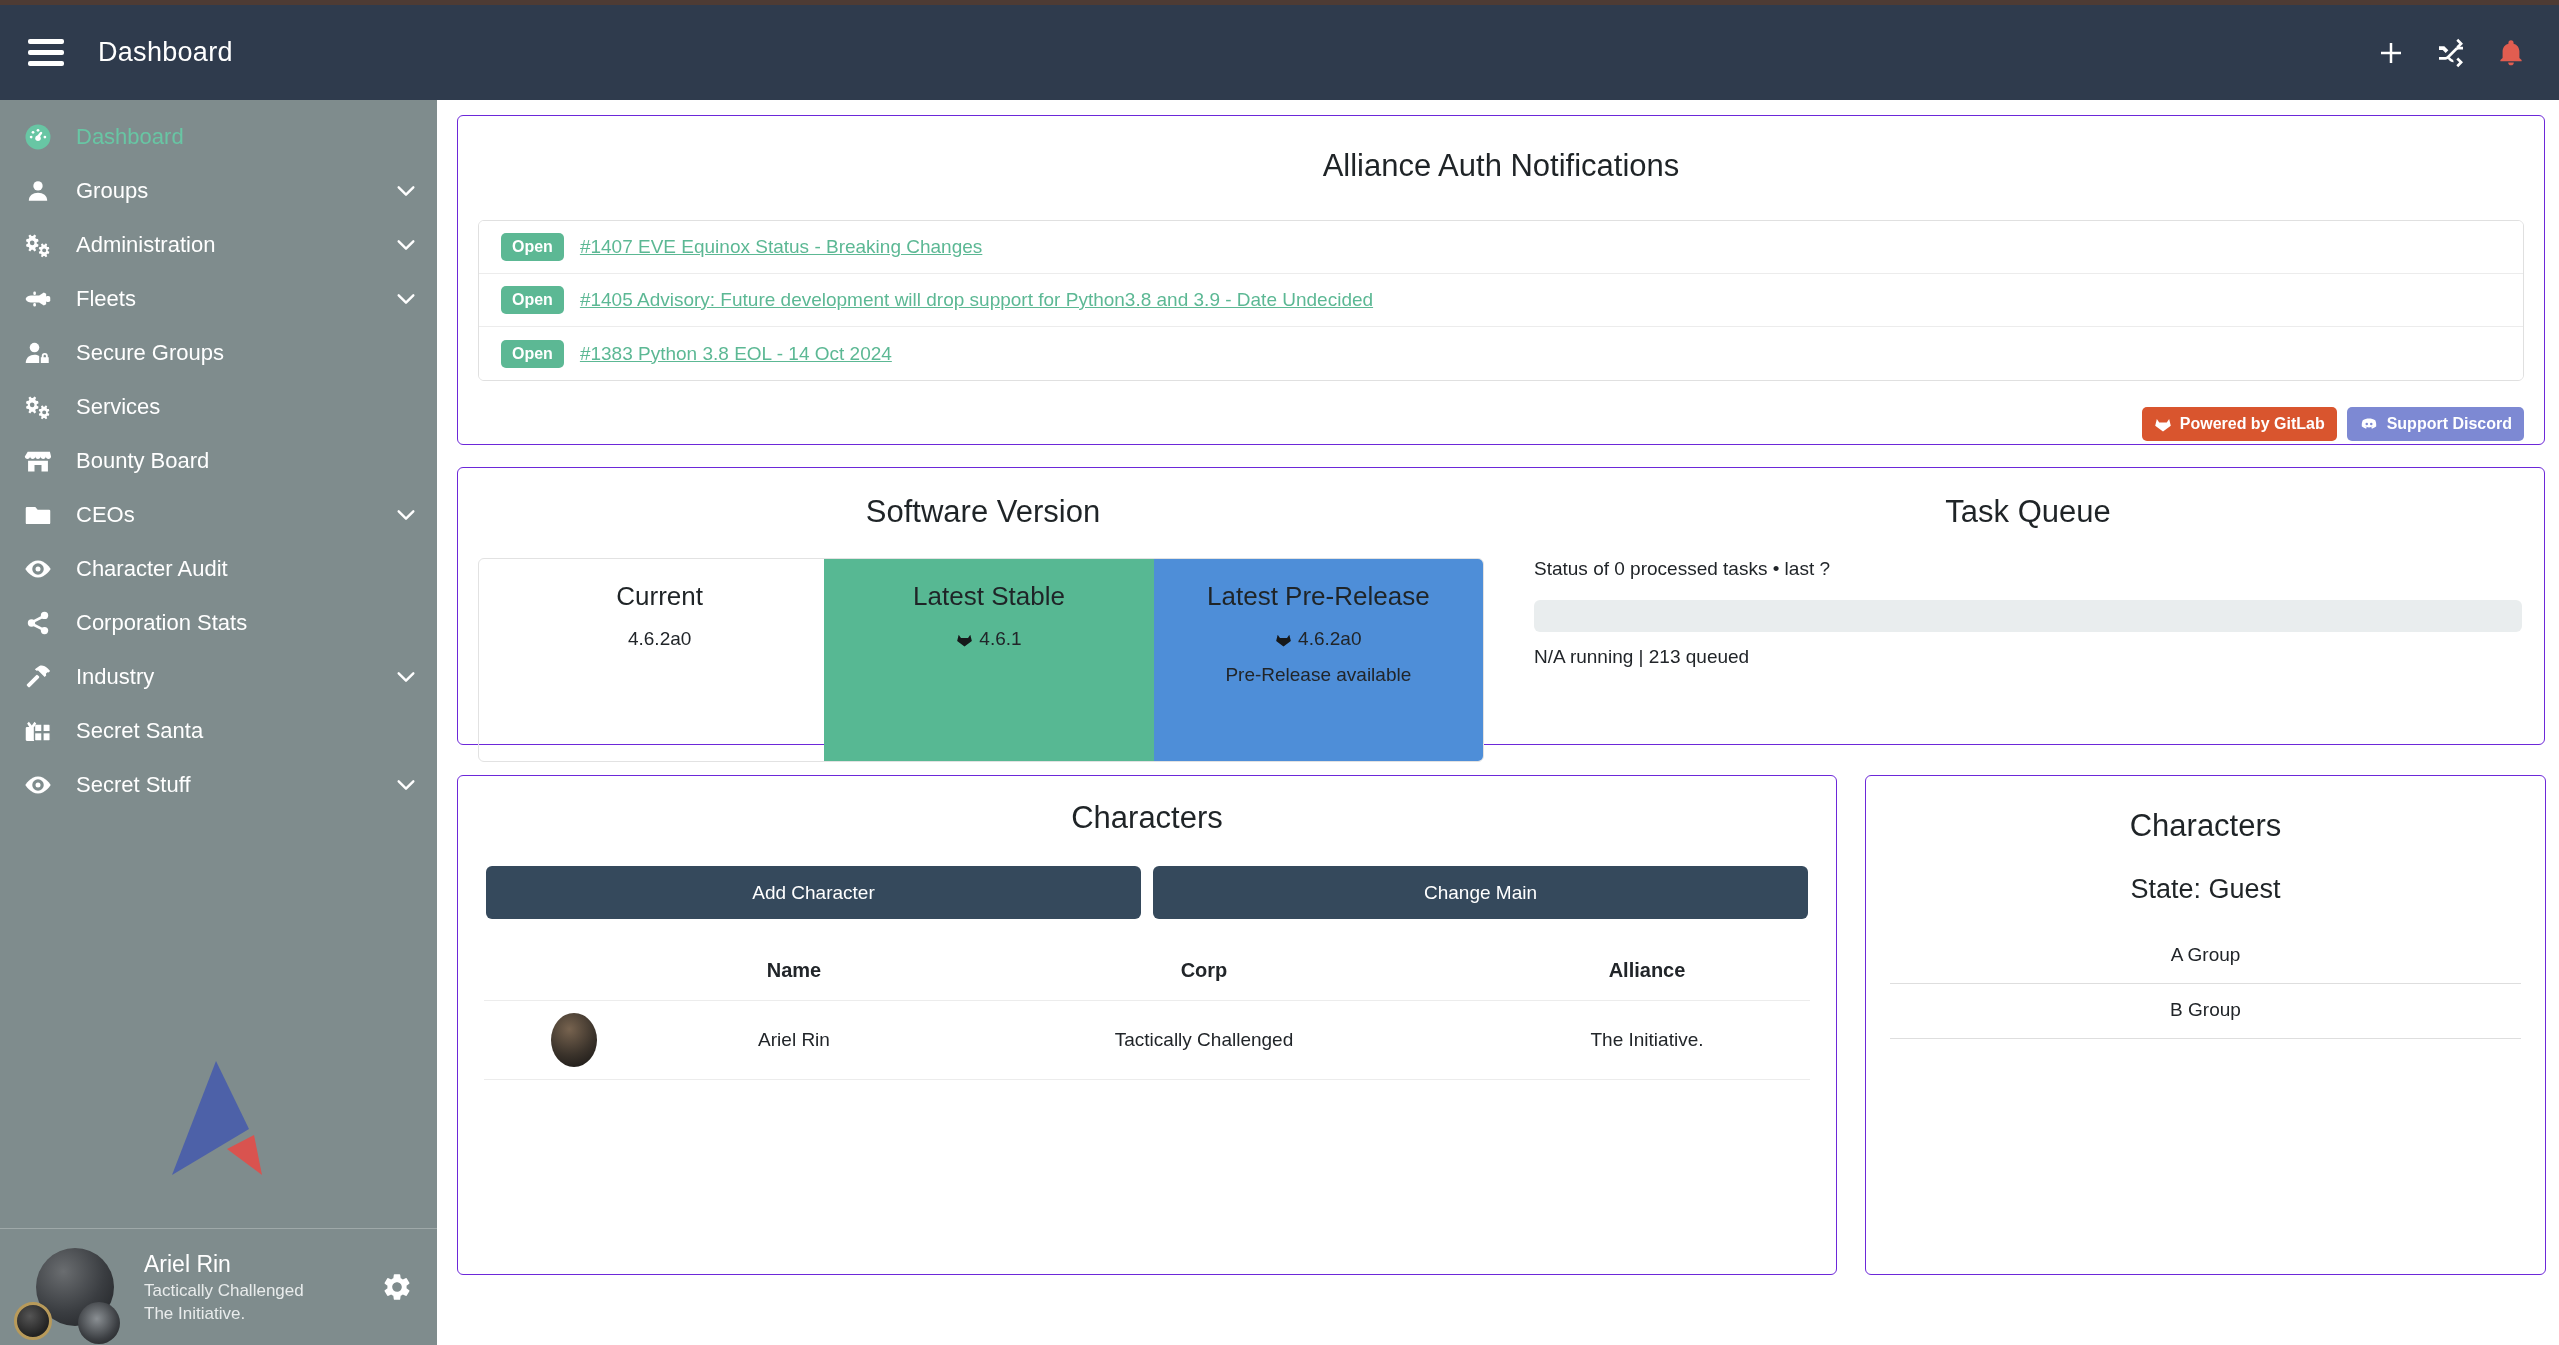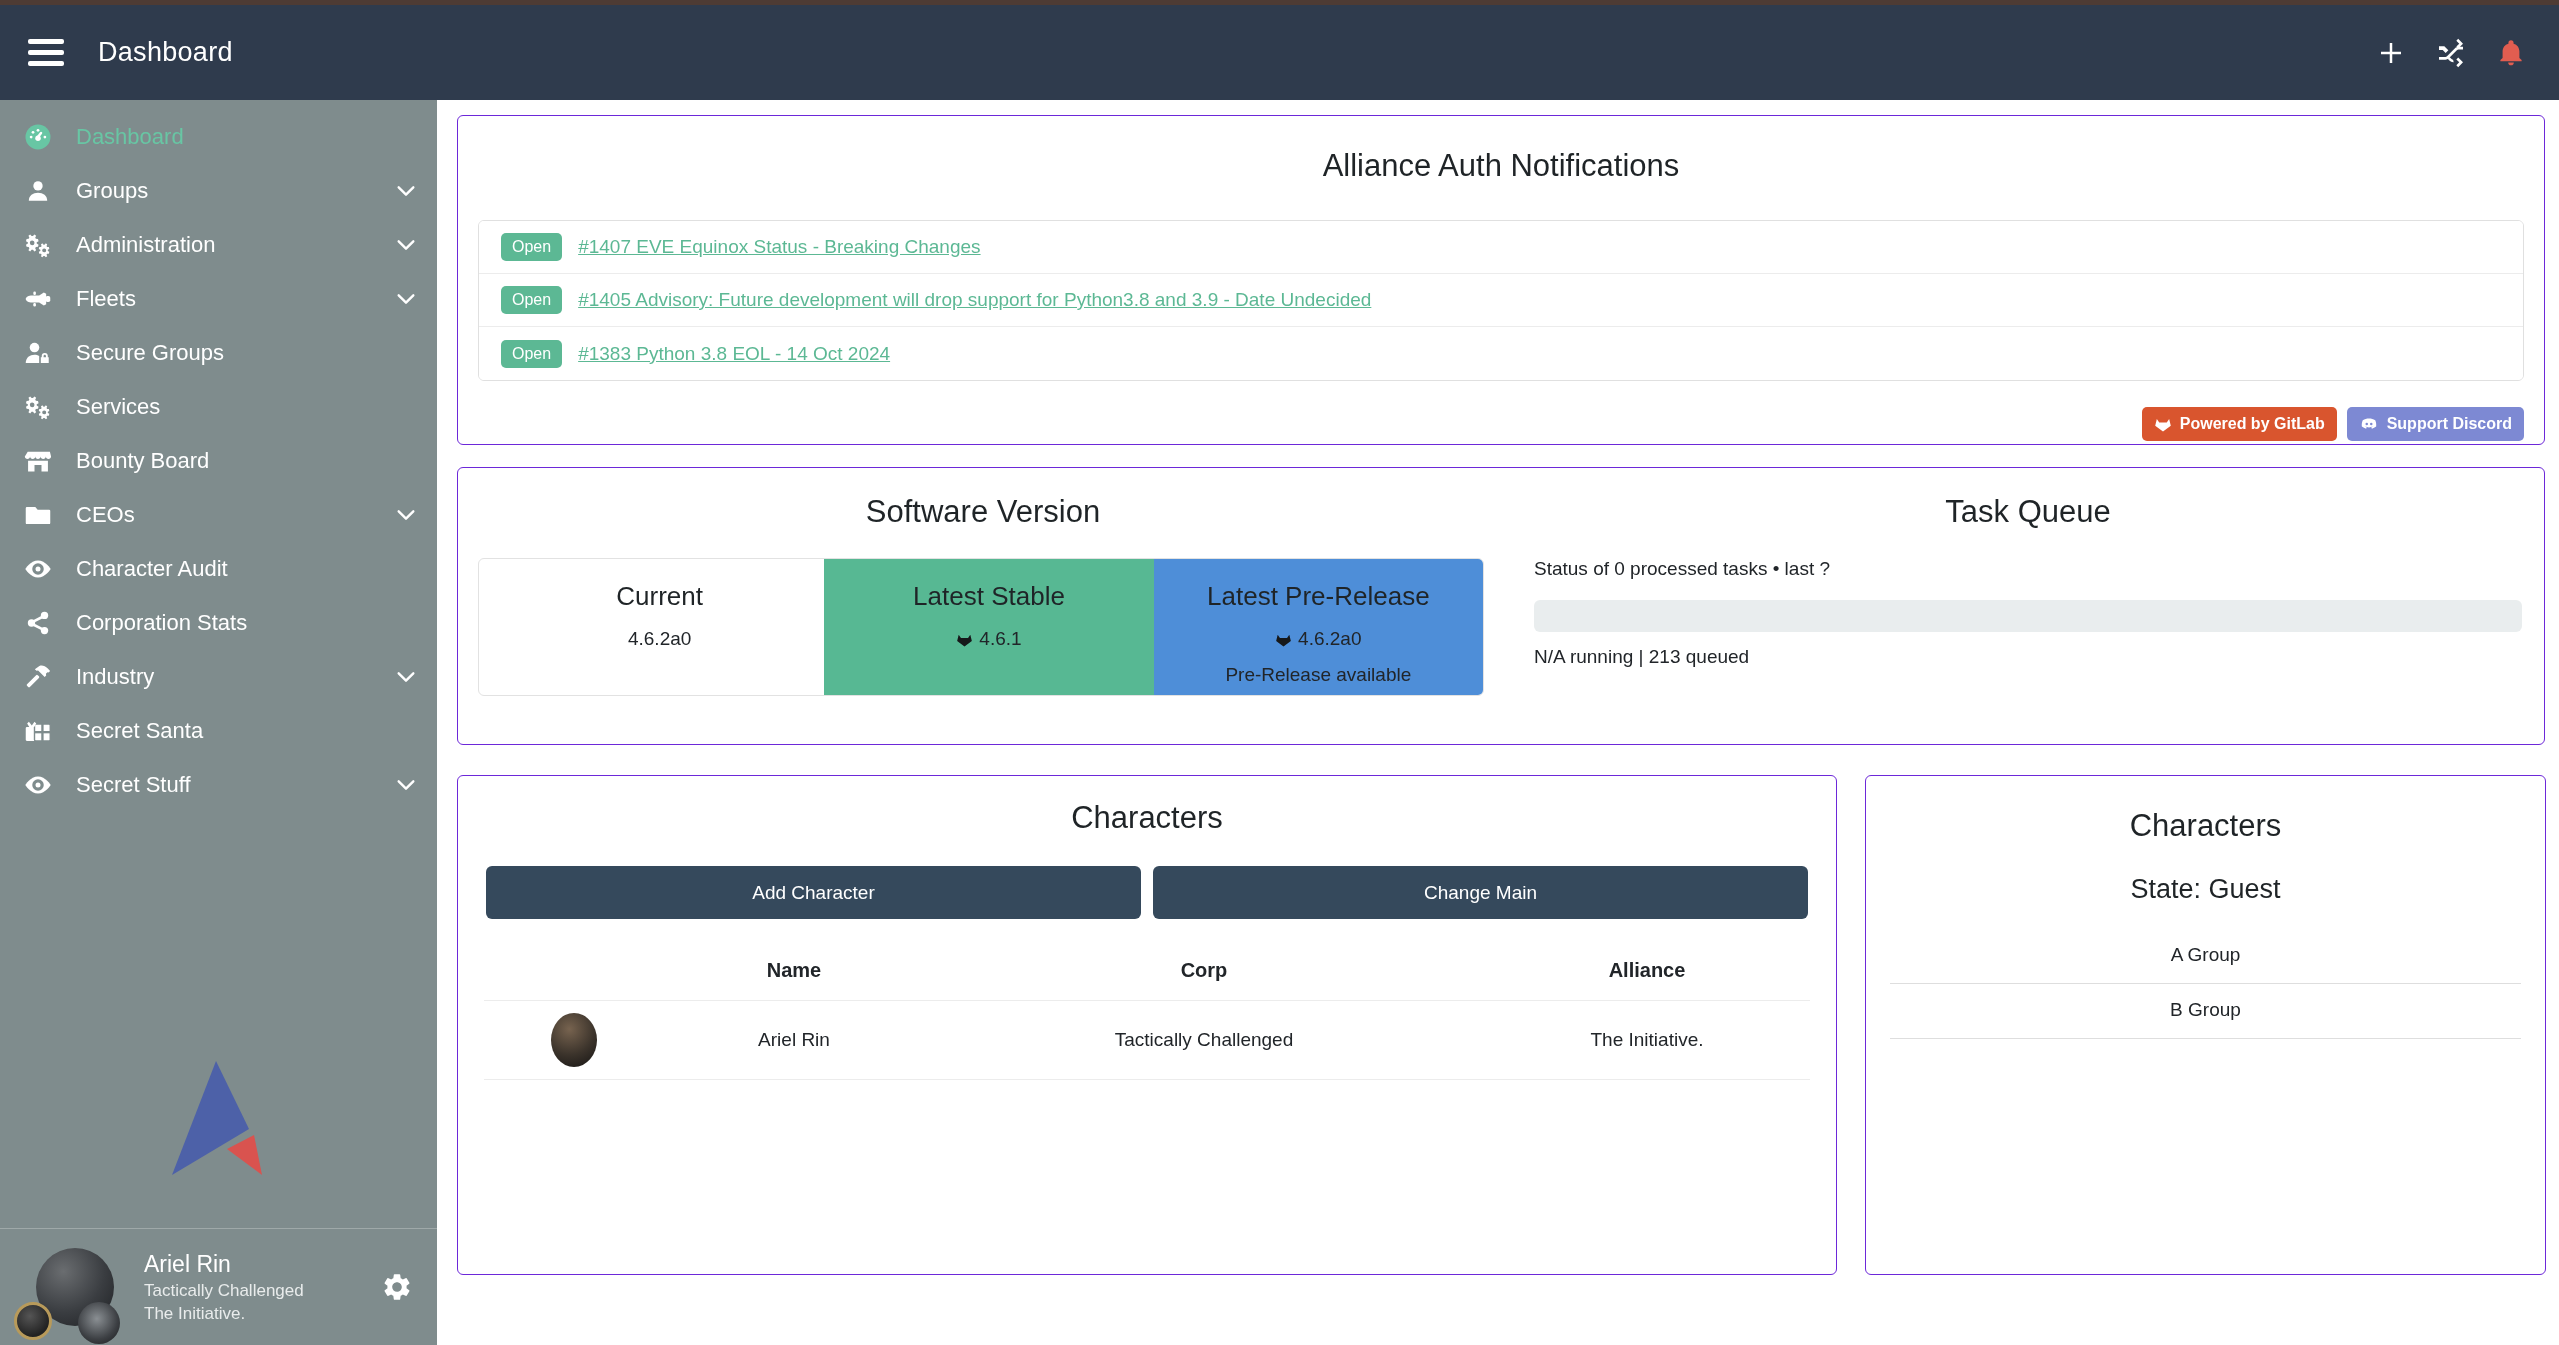--- a/index.html
+++ b/index.html
@@ -49,34 +49,34 @@
   .card { border:1px solid #6d28d9; border-radius:6px; background:#fff; }
   .card-title { text-align:center; font-size:31px; font-weight:400; color:#1f2427; }
 
   
   .card-notif { width:2088px; height:330px; padding:22px 20px; margin-bottom:22px; }
   .card-notif .card-title { margin:10px 0 36px; }
   .list-group { border:1px solid #e0e0e0; border-radius:6px; overflow:hidden; }
   .list-row { height:53px; display:flex; align-items:center; gap:16px; padding:0 22px; background:#fff;
               border-bottom:1px solid #ececec; }
   .list-row:last-child { border-bottom:none; }
-  .open-badge { background:#5cb894; color:#fff; font-size:16px; font-weight:normal;
+  .open-badge { background:#5cb894; color:#fff; font-size:16px; font-weight:bold;
                 padding:6px 11px; border-radius:5px; line-height:1; }
   .notif-link { color:#5cb894; font-size:19px; text-decoration:underline; cursor:pointer; }
   .badges-row { display:flex; justify-content:flex-end; gap:10px; margin-top:26px; }
   .mini-badge { display:flex; align-items:center; gap:8px; color:#fff; font-size:16px; font-weight:bold;
                 border-radius:5px; padding:0 12px; height:34px; cursor:pointer; }
   .badge-gitlab { background:#d9552e; }
   .badge-discord { background:#7d89d3; }
 
   
   .card-sv { width:2088px; height:278px; display:flex; margin-bottom:30px; padding:18px 20px; }
   .sv-left { width:1010px; flex:none; }
   .sv-left .card-title { margin:8px 0 28px; }
-  .sv-box { display:flex; border:1px solid #e2e2e2; border-radius:6px; width:1006px; height:138px; overflow:hidden;padding-left:16px; }
+  .sv-box { display:flex; border:1px solid #e2e2e2; border-radius:6px; width:1006px; height:204px; overflow:hidden;padding-left:16px; }
   .sv-col { flex:1; text-align:center; padding-top:22px; }
   .sv-col .sv-label { font-size:26px; color:#1f2427; margin-bottom:16px; }
   .sv-col .sv-version { font-size:19px; display:flex; justify-content:center; align-items:center; gap:6px; }
   .sv-col .sv-note { font-size:19px; margin-top:14px; }
   .sv-green { background:#57b893; }
   .sv-blue  { background:#4e8ed8; }
   .tq { flex:1; padding-left:46px; padding-right:2px; }
   .tq .card-title { margin:8px 0 28px; }
   .tq-status { font-size:19px; }
   .tq-progress { height:32px; background:#e9edee; border-radius:6px; margin:20px 0 14px; overflow:hidden; }

